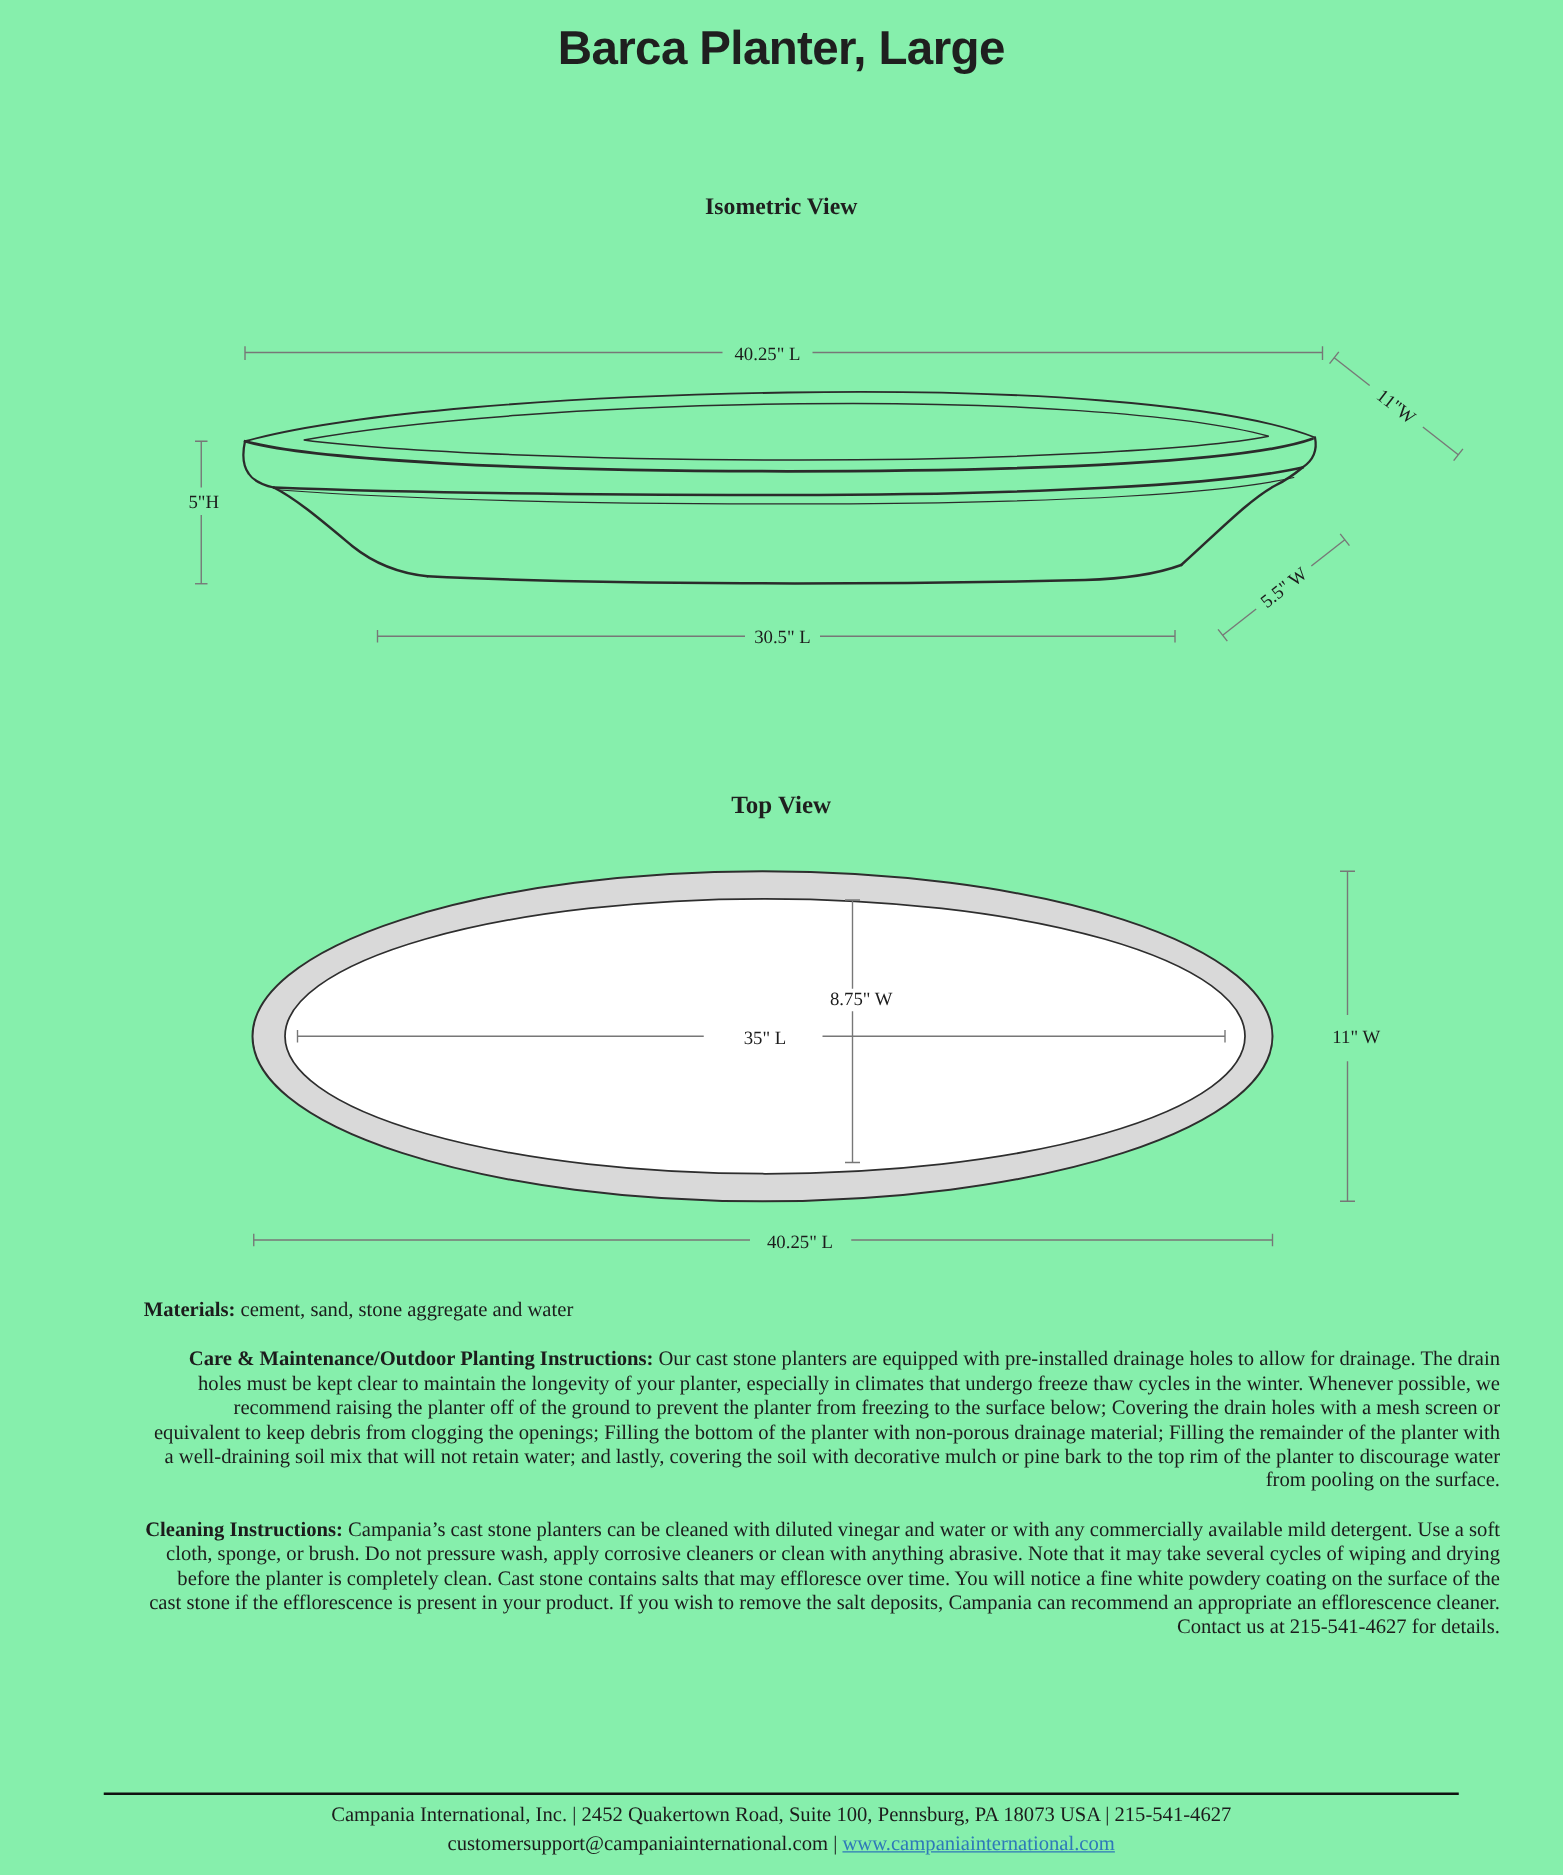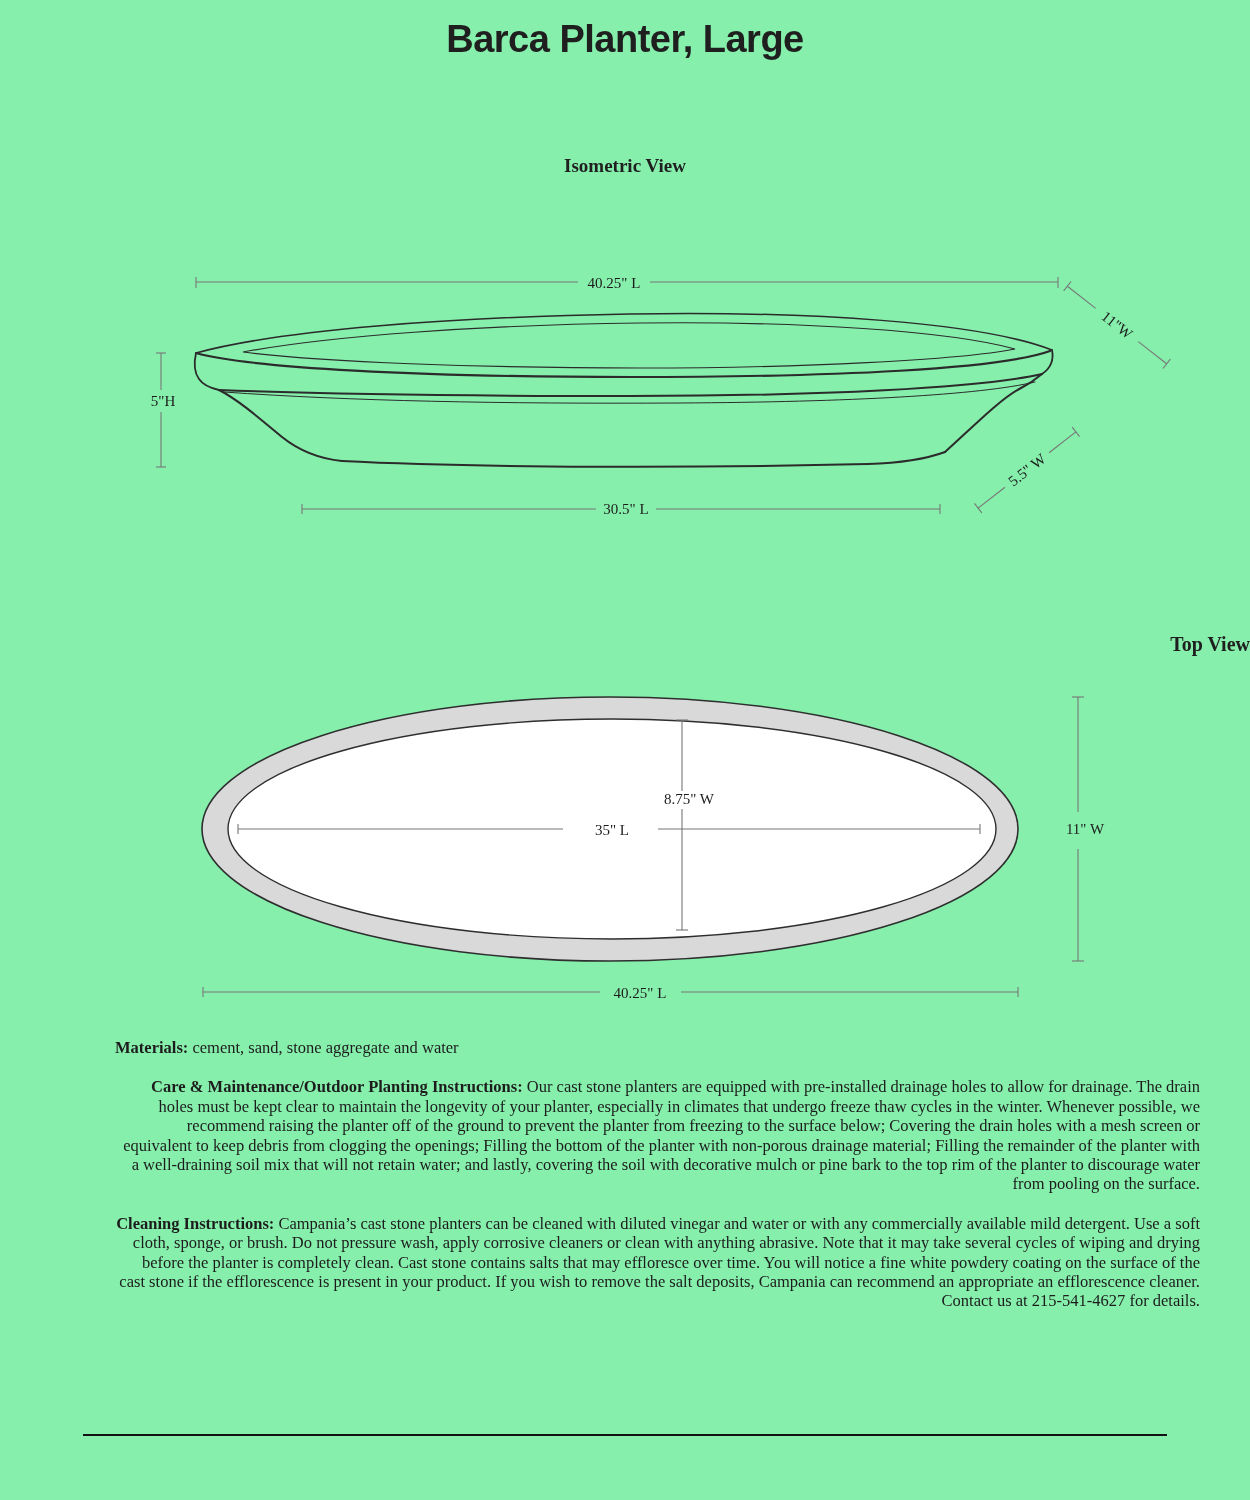--- a/index.html
+++ b/index.html
@@ -24,21 +24,21 @@
   }
   .view-heading{
     position:absolute;
     left:0; width:100%;
     text-align:center;
     font-weight:bold;
     font-size:20px;
     color:#1f1f1f;
   }
   .iso-heading{ top:155px; font-size:19px; }
-  .topview-heading{ top:633px;text-align:right; }
+  .topview-heading{ top:633px; }
   svg{ position:absolute; left:0; }
   svg text{
     font-family:"Liberation Serif", serif;
     font-size:15px;
     fill:#1c1c1c;
   }
   .dim{ stroke:#777777; stroke-width:1.1; fill:none; }
   .edge{ stroke:#2b2b2b; fill:none; stroke-linecap:round; }
   .specs{
     position:absolute;
@@ -174,14 +174,22 @@
     <text x="640" y="998" text-anchor="middle">40.25" L</text>
   </svg>
 
   <div class="specs">
     <p><strong>Materials:</strong> <span>cement, sand, stone aggregate and water</span></p>
     <p class="mt"><strong>Care &amp; Maintenance/Outdoor Planting Instructions:</strong> <span>Our cast stone planters are equipped with pre-installed drainage holes to allow for drainage. The drain holes must be kept clear to maintain the longevity of your planter, especially in climates that undergo freeze thaw cycles in the winter.  Whenever possible, we recommend raising the planter off of the ground to prevent the planter from freezing to the surface below; Covering the drain holes with a mesh screen or equivalent to keep debris from clogging the openings; Filling the bottom of the planter with non-porous drainage material; Filling the remainder of the planter with a well-draining soil mix that will not retain water; and lastly, covering the soil with decorative mulch or pine bark to the top rim of the planter to discourage water from pooling on the surface.</span></p>
     <p class="mt"><strong>Cleaning Instructions:</strong> <span>Campania’s cast stone planters can be cleaned with diluted vinegar and water or with any commercially available mild detergent. Use a soft cloth, sponge, or brush. Do not pressure wash, apply corrosive cleaners or clean with anything abrasive. Note that it may take several cycles of wiping and drying before the planter is completely clean. Cast stone contains salts that may effloresce over time. You will notice a fine white powdery coating on the surface of the cast stone if the efflorescence is present in your product. If you wish to remove the salt deposits, Campania can recommend an appropriate an efflorescence cleaner. Contact us at 215-541-4627 for details.</span></p>
   </div>
 
   <hr class="footer-rule">
+  <div class="footer">
+    <div>Campania International, Inc. | 2452 Quakertown Road, Suite 100, Pennsburg, PA 18073 USA | 215-541-4627</div>
+    <div>
+      <span>customersupport@campaniainternational.com</span>
+      <span>|</span>
+      <a href="#" style="color:#2e79b8;">www.campaniainternational.com</a>
+    </div>
+  </div>
 
 </div>
 
 </body></html>

